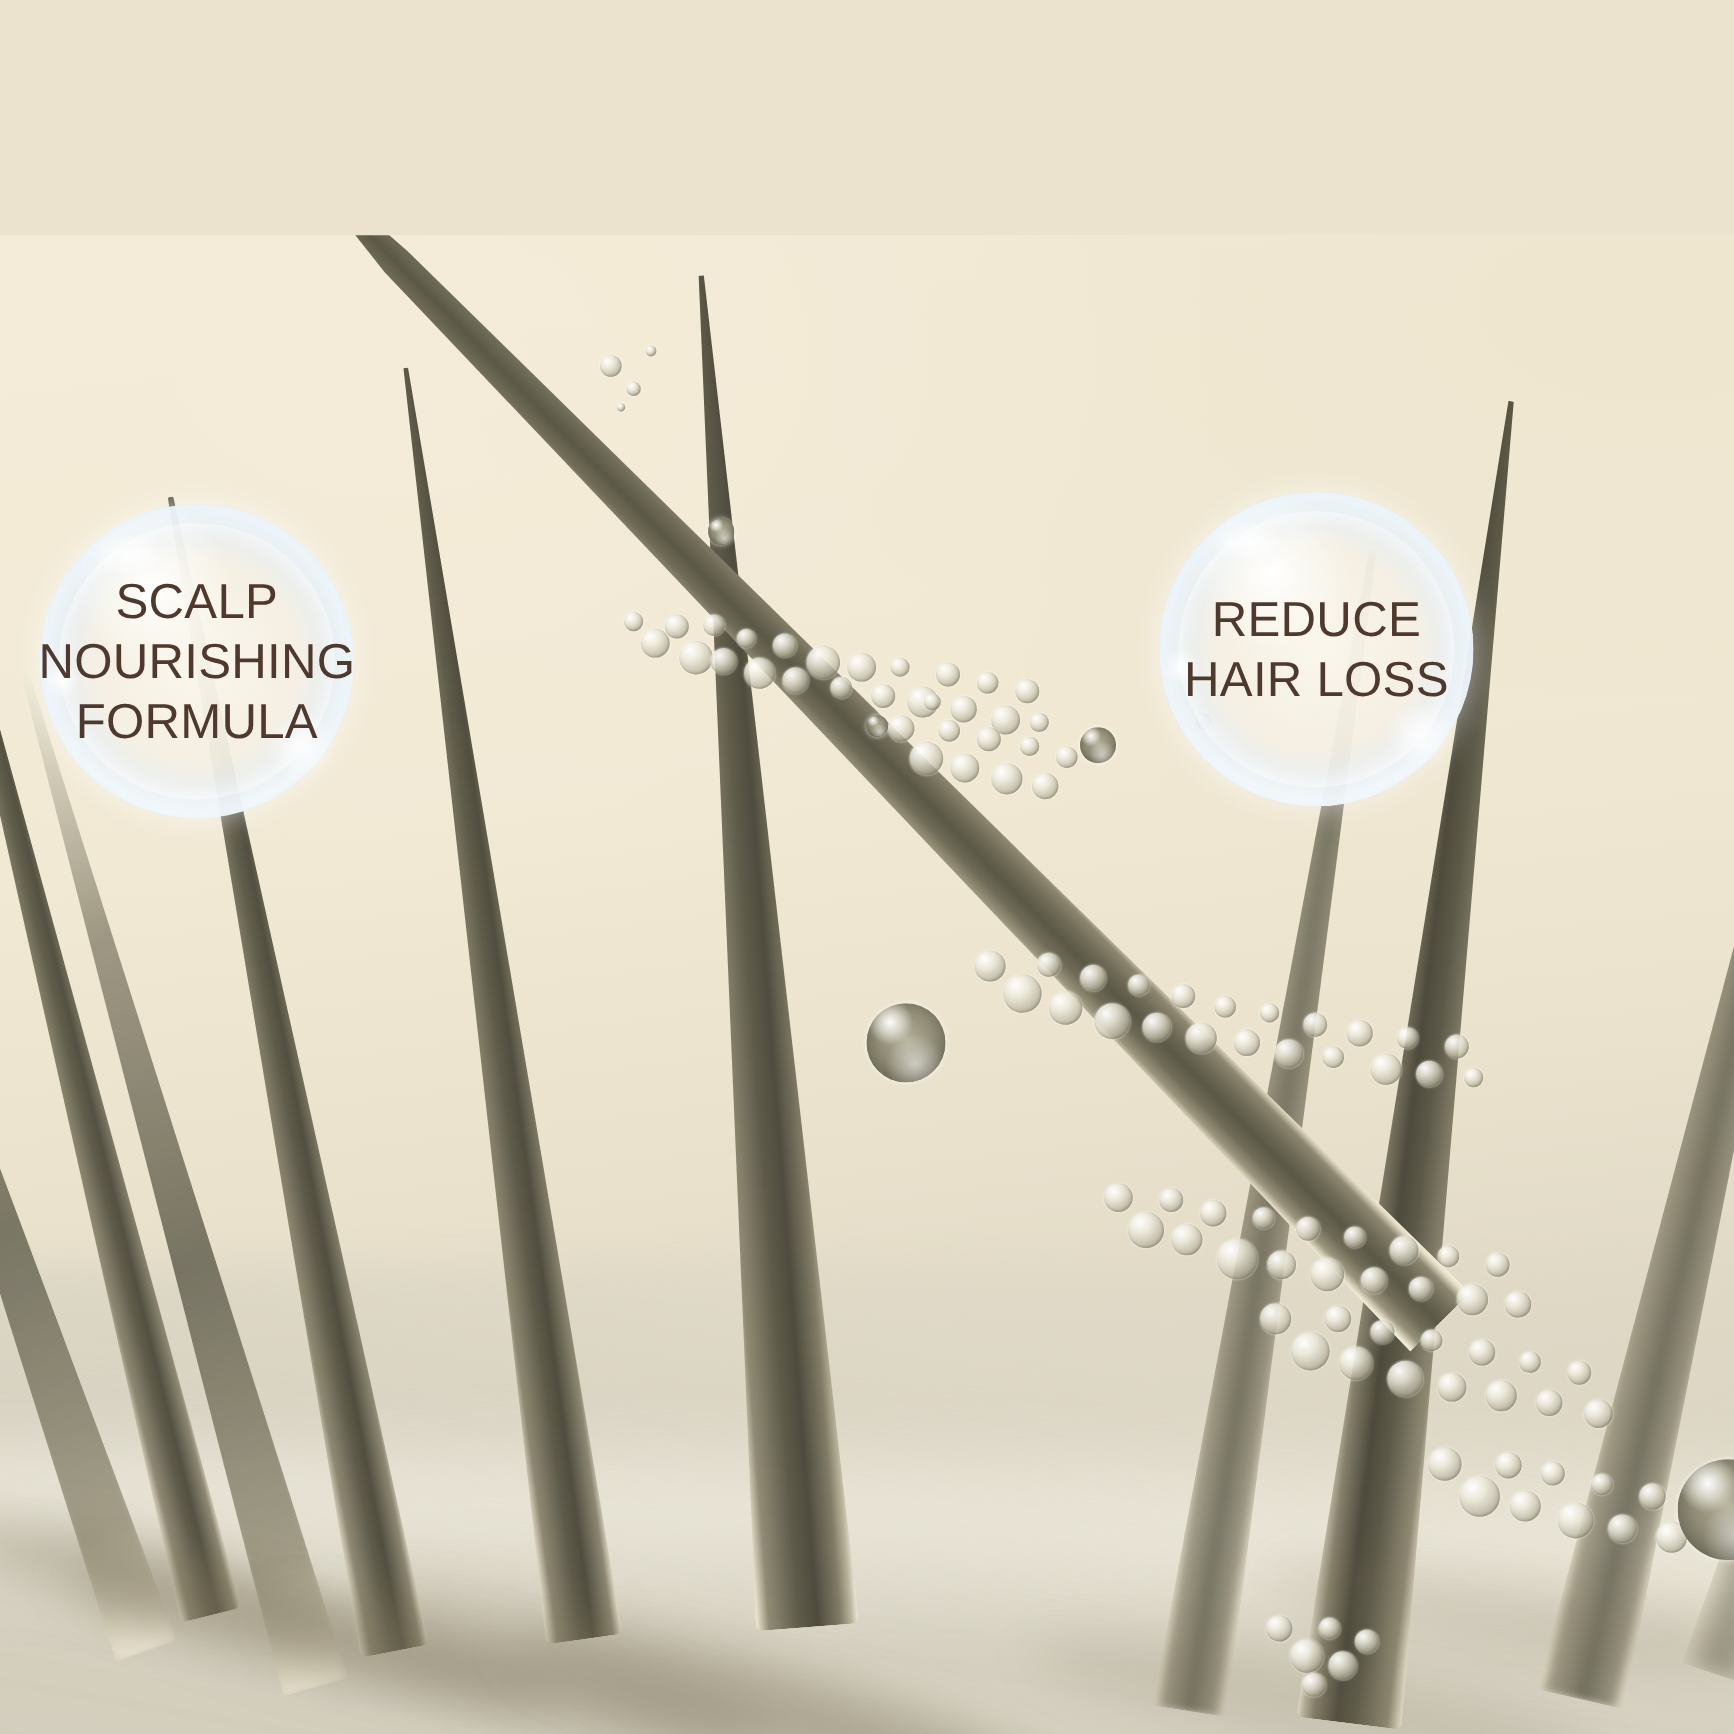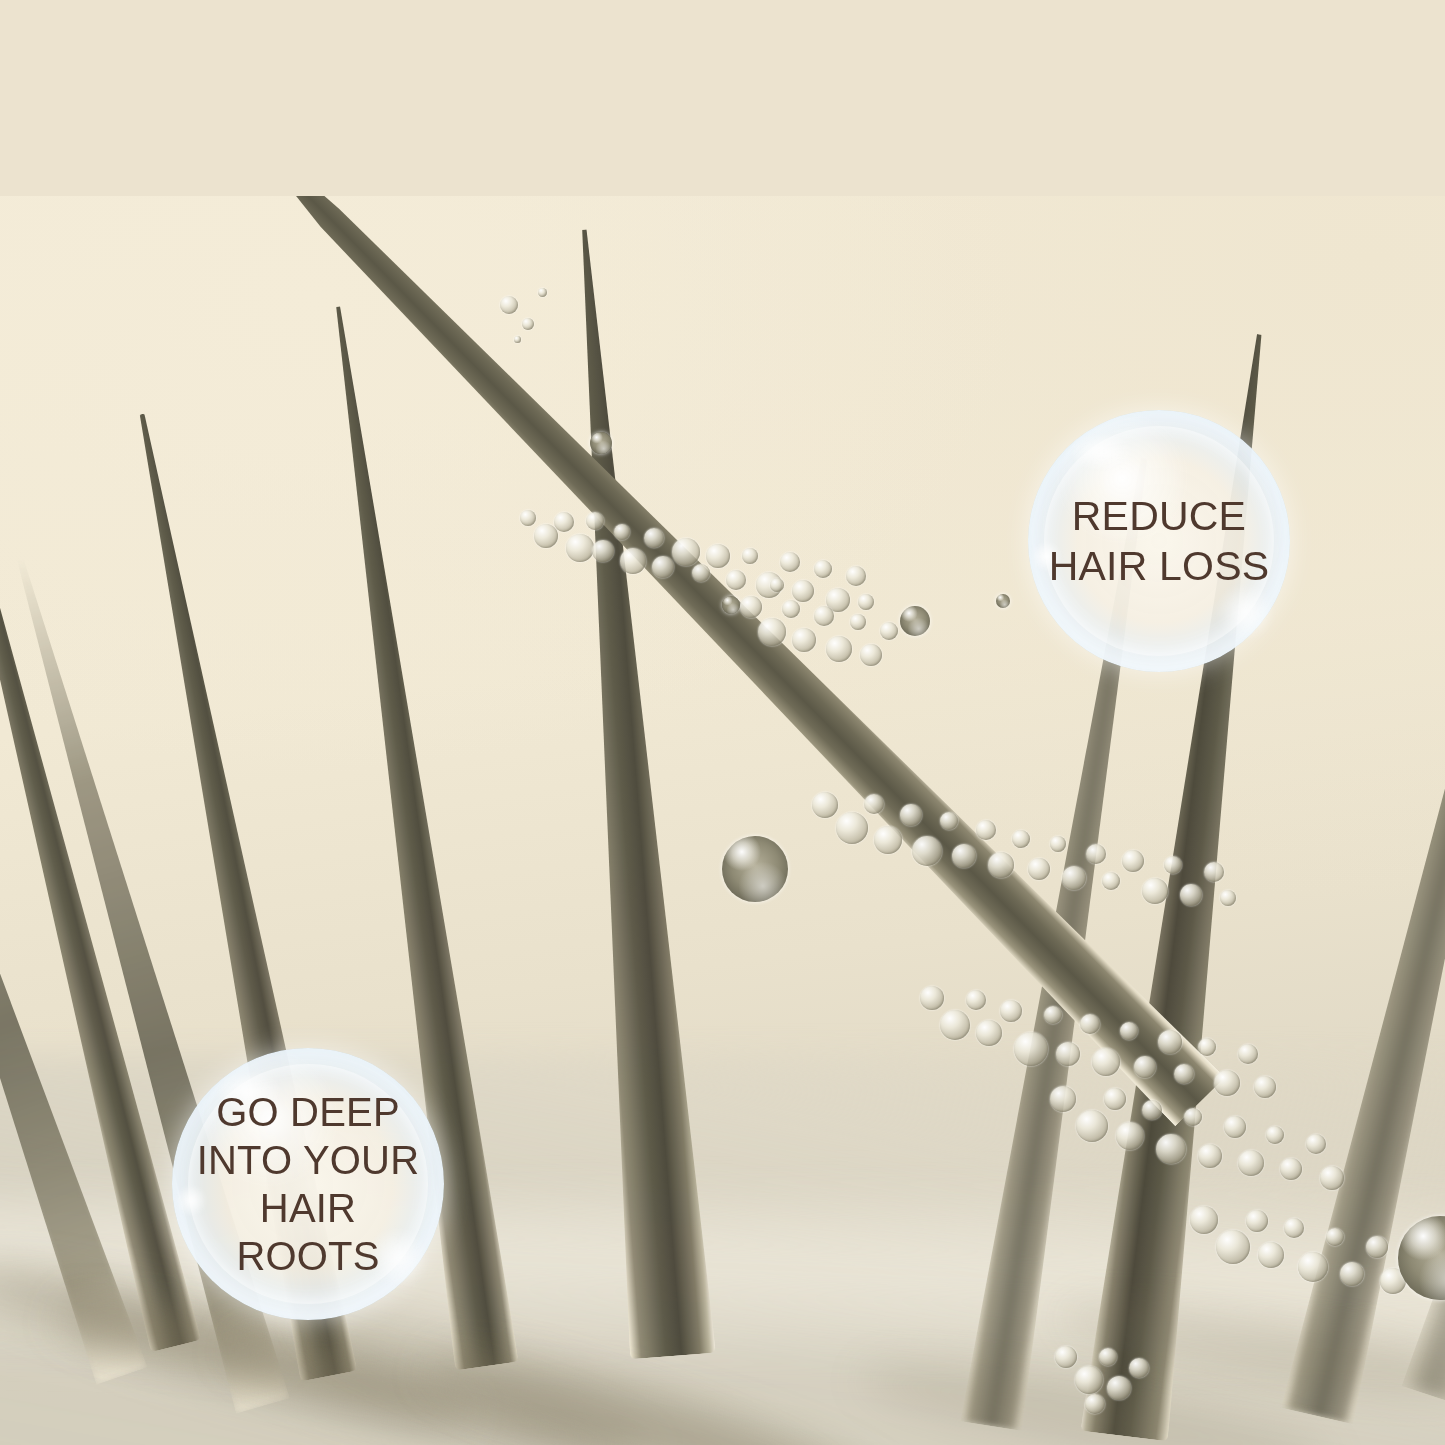--- a/index.html
+++ b/index.html
@@ -171,21 +171,21 @@
     color:#4f392e;
     font-size:41px;
     line-height:50px;
     font-weight:400;
     letter-spacing:0.2px;
     white-space:pre-line;
     z-index:3;
     padding:0 6px;
   }
   #bubble-1 { left:33px;   top:420px;  width:262px; height:262px; }
-  #bubble-2 { left:1028px; top:410px;  width:262px; height:262px; }
+  #bubble-2 { left:966px; top:410px;  width:262px; height:262px; }
   #bubble-3 { left:172px;  top:1048px; width:272px; height:272px; }
   #bubble-3 .bubble-label { font-size:40px; line-height:48px; }
 </style>
 </head>
 <body>
 
 <div id="stage">
 
   <div id="scene">
 
@@ -370,32 +370,31 @@
     <div class="droplet" style="left:722px; top:640px; width:66px; height:66px;"></div>
     <div class="droplet" style="left:1398px; top:1020px; width:84px; height:84px;"></div>
     <div class="droplet" style="left:590px; top:236px; width:22px; height:22px;"></div>
     <div class="droplet" style="left:722px; top:400px; width:18px; height:18px;"></div>
     <div class="droplet" style="left:996px; top:398px; width:14px; height:14px;"></div>
     <div class="droplet" style="left:900px; top:410px; width:30px; height:30px;"></div>
 
   </div>
 
 
+  <div class="bubble" id="bubble-1">
+    <span class="glint-tl"></span>
+    <span class="glint-left"></span>
+    <span class="glint-br"></span>
+    <span class="bubble-label">SCALP
+NOURISHING
+FORMULA</span>
+  </div>
 
   <div class="bubble" id="bubble-2">
     <span class="glint-tl"></span>
     <span class="glint-left"></span>
     <span class="glint-br"></span>
     <span class="bubble-label">REDUCE
 HAIR LOSS</span>
   </div>
 
-  <div class="bubble" id="bubble-3">
-    <span class="glint-tl"></span>
-    <span class="glint-left"></span>
-    <span class="glint-br"></span>
-    <span class="bubble-label">GO DEEP
-INTO YOUR
-HAIR
-ROOTS</span>
-  </div>
 
 </div>
 
 </body></html>

